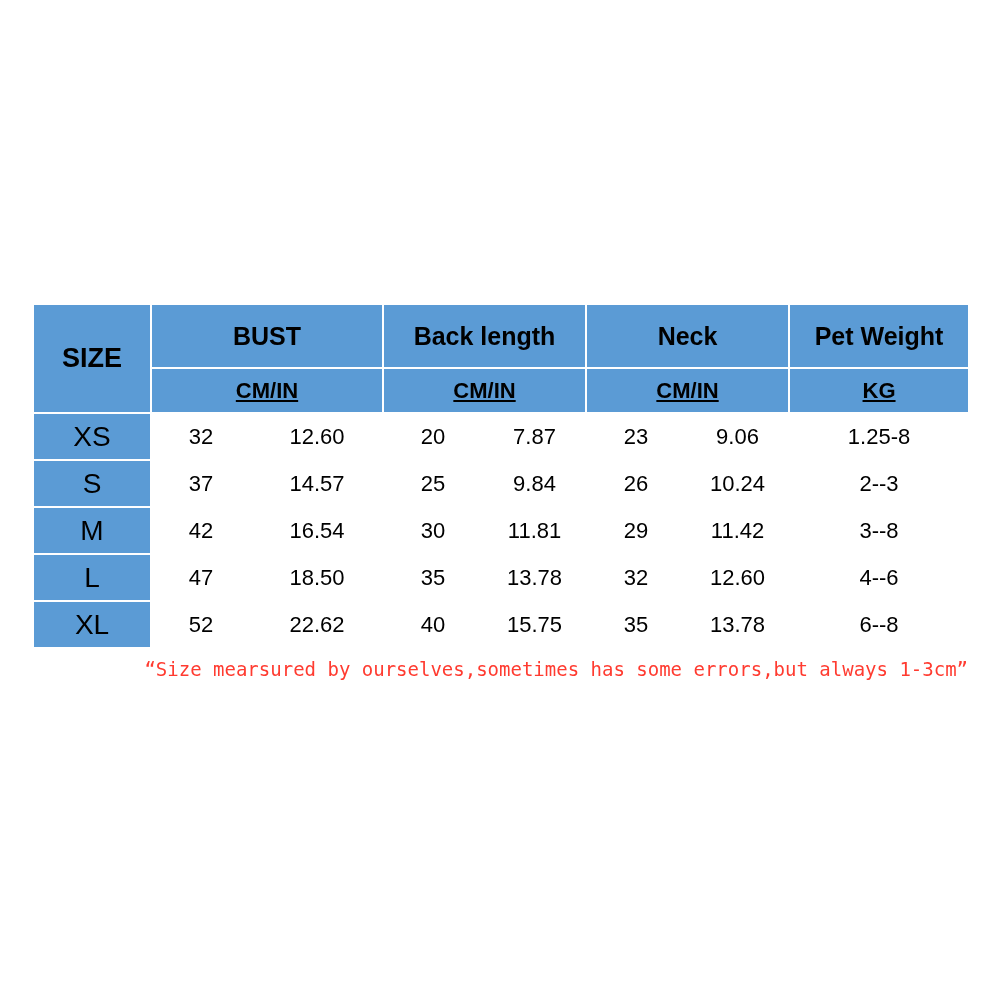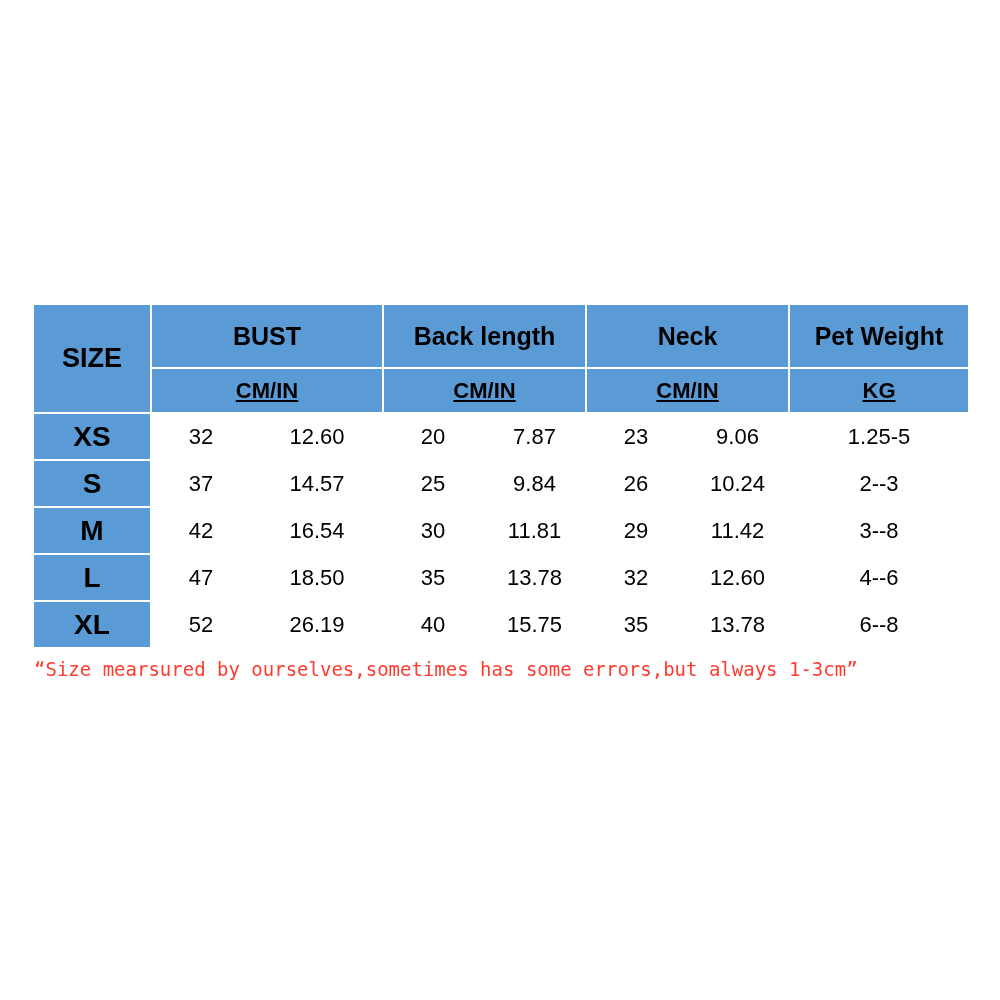--- a/index.html
+++ b/index.html
@@ -47,21 +47,21 @@
     font-size: 25px;
     height: 62px;
   }
   .hdr-sub {
     font-size: 22px;
     height: 43px;
     text-decoration: underline;
   }
   .size-cell {
     background: #5b9bd5;
-    font-weight: bold;
+    font-weight: normal;
     font-size: 28px;
     height: 45px;
   }
   .size-label {
     background: #5b9bd5;
     font-weight: bold;
     font-size: 27px;
   }
   .data {
     background: #ffffff;
@@ -72,21 +72,21 @@
   .note-row td {
     background: #ffffff;
     border: 2px solid #ffffff;
     height: 40px;
   }
   .note-text {
     color: #ff3b30;
     font-family: "DejaVu Sans Mono", monospace;
     font-size: 19px;
     letter-spacing: 0px;
-    text-align: left;
+    text-align: right;
     white-space: nowrap;
   }
   
   col.c-size   { width: 118px; }
   col.c-bust-a { width: 100px; }
   col.c-bust-b { width: 132px; }
   col.c-bl-a   { width: 100px; }
   col.c-bl-b   { width: 103px; }
   col.c-nk-a   { width: 100px; }
   col.c-nk-b   { width: 103px; }
@@ -124,21 +124,21 @@
         </tr>
 
         <tr>
           <td class="size-cell">XS</td>
           <td class="data">32</td>
           <td class="data">12.60</td>
           <td class="data">20</td>
           <td class="data">7.87</td>
           <td class="data">23</td>
           <td class="data">9.06</td>
-          <td class="data">1.25-5</td>
+          <td class="data">1.25-8</td>
         </tr>
 
         <tr>
           <td class="size-cell">S</td>
           <td class="data">37</td>
           <td class="data">14.57</td>
           <td class="data">25</td>
           <td class="data">9.84</td>
           <td class="data">26</td>
           <td class="data">10.24</td>
@@ -163,21 +163,21 @@
           <td class="data">35</td>
           <td class="data">13.78</td>
           <td class="data">32</td>
           <td class="data">12.60</td>
           <td class="data">4--6</td>
         </tr>
 
         <tr>
           <td class="size-cell">XL</td>
           <td class="data">52</td>
-          <td class="data">26.19</td>
+          <td class="data">22.62</td>
           <td class="data">40</td>
           <td class="data">15.75</td>
           <td class="data">35</td>
           <td class="data">13.78</td>
           <td class="data">6--8</td>
         </tr>
 
         <tr class="note-row">
           <td colspan="8">
             <div class="note-text">“Size mearsured by ourselves,sometimes has some errors,but always 1-3cm”</div>

